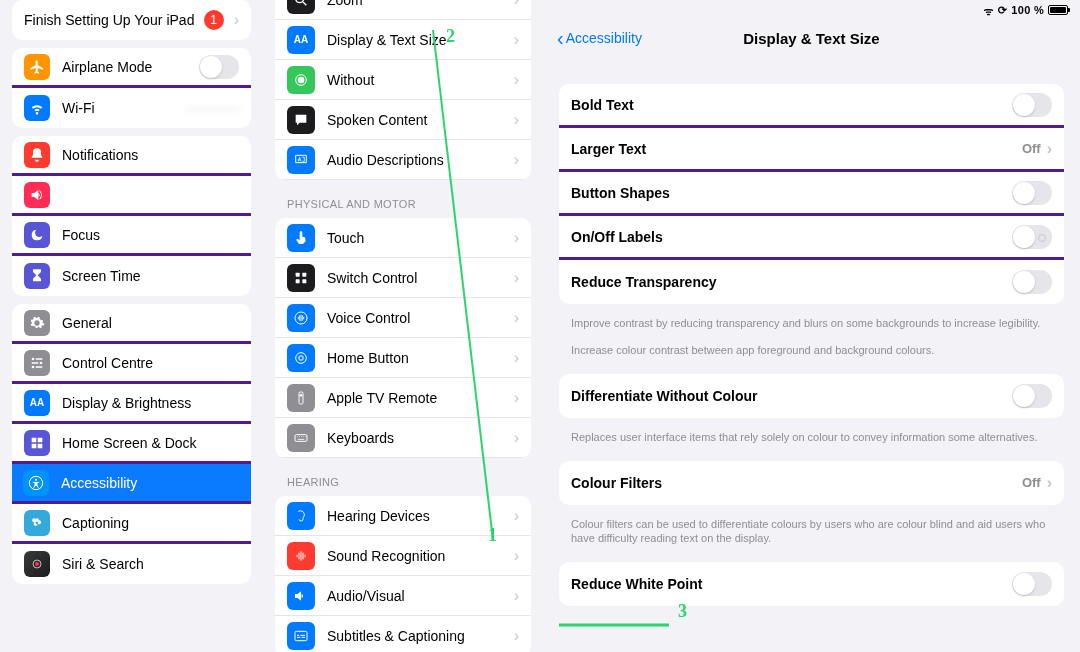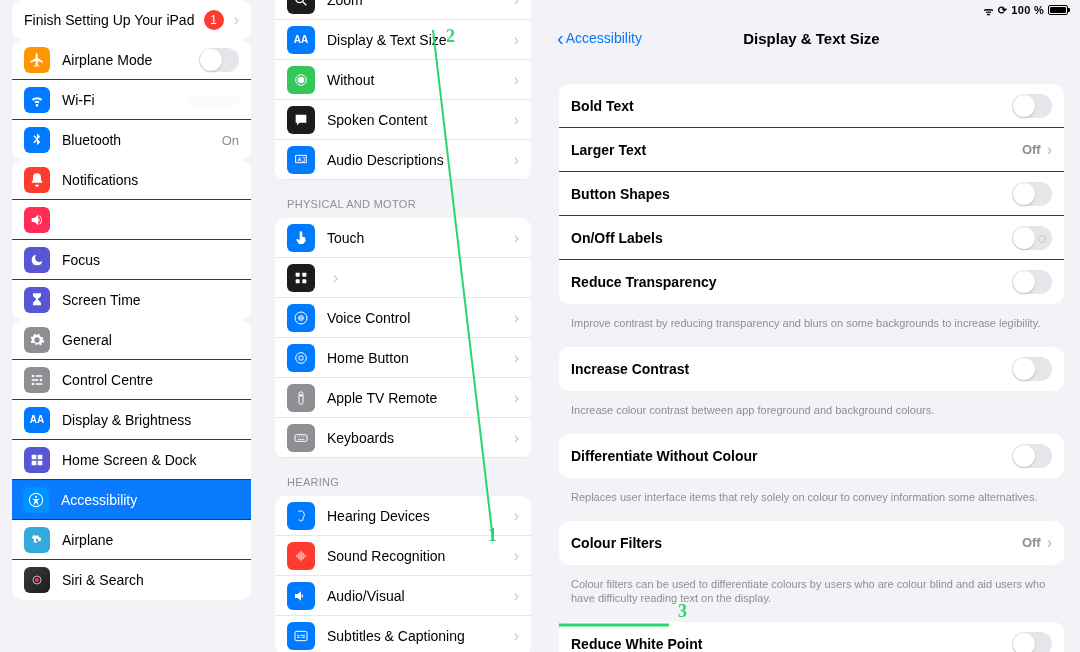--- a/index.html
+++ b/index.html
@@ -2,22 +2,22 @@
 <html><head>
 <meta charset="utf-8">
 <style>
 * { margin:0; padding:0; box-sizing:border-box; font-family:-apple-system,BlinkMacSystemFont,"Helvetica Neue",Arial,sans-serif; }
 body { width:1080px; height:652px; overflow:hidden; display:flex; background:#f2f2f7; }
 .pane { height:652px; overflow:hidden; }
 .left { width:263px; background:#f2f2f7; padding:0; }
 .mid  { width:280px; background:#f2f2f7; padding:0; }
 .right{ flex:1; background:#f2f2f7; padding:0; position:relative; }
 
-.card { background:#fff; border-radius:10px; margin:0 12px; overflow:hidden; }
-.row { display:flex; align-items:center; height:40px; padding:0 12px; font-size:14px; border-bottom:1px solid #4c1d95; }
+.card { background:#fff; border-radius:10px; margin:8px 12px; overflow:hidden; }
+.row { display:flex; align-items:center; height:40px; padding:0 12px; font-size:14px; border-bottom:3px solid #4c1d95; }
 .row:last-child { border-bottom:none; }
 .row .icon { width:26px; height:26px; border-radius:6px; margin-right:12px; display:flex; align-items:center; justify-content:center; font-size:13px; color:#fff; flex-shrink:0; }
 .row .label { flex:1; color:#000; }
 .row .value { color:#8e8e93; font-size:13px; }
 .row .chevron { color:#c7c7cc; margin-left:6px; font-size:16px; }
 .row .badge { background:#ff3b30; color:#fff; border-radius:50%; width:20px; height:20px; display:flex; align-items:center; justify-content:center; font-size:12px; margin-right:4px;}
 .row.selected { background:#0a7aff; margin:0 -1px; }
 .row.selected .label { color:#fff; }
 .row.selected .icon { filter:brightness(1.2); }
 .toggle { width:40px; height:24px; border-radius:12px; background:#e5e5ea; position:relative; }
@@ -69,29 +69,20 @@
     </div>
     <div class="row">
       <span class="icon ico" style="background:#007aff">
           <svg viewBox="0 0 24 24">
             <path d="M12 18a2 2 0 1 1 0 4 2 2 0 0 1 0-4zM4 11a12 12 0 0 1 16 0l-2 2a9 9 0 0 0-12 0zM8 15a6 6 0 0 1 8 0l-2 2a3 3 0 0 0-4 0z"></path>
           </svg>
         </span>
       <span class="label">Wi-Fi</span>
       <span class="value" style="filter:blur(3px);opacity:.5">————</span>
     </div>
-    <div class="row">
-      <span class="icon ico" style="background:#007aff">
-          <svg viewBox="0 0 24 24">
-            <path d="M12 2l5 5-4 4 4 4-5 5v-7l-4 4-1.5-1.5L11 11 6.5 6.5 8 5l4 4V2z"></path>
-          </svg>
-        </span>
-      <span class="label">Bluetooth</span>
-      <span class="value">On</span>
-    </div>
   </div>
   <div class="card">
     <div class="row">
         <span class="icon ico" style="background:#ff3b30">
           <svg viewBox="0 0 24 24">
             <path d="M12 2a6 6 0 0 0-6 6v4l-2 3v1h16v-1l-2-3V8a6 6 0 0 0-6-6zm0 20a3 3 0 0 0 3-3H9a3 3 0 0 0 3 3z"></path>
           </svg>
         </span>
         <span class="label">Notifications</span>
       </div>
@@ -157,21 +148,21 @@
           </svg>
         </span>
         <span class="label">Accessibility</span>
       </div>
     <div class="row">
         <span class="icon ico" style="background:#34aadc">
           <svg viewBox="0 0 24 24">
             <path d="M12 5a3 3 0 0 1 3 3 3 3 0 1 1-2 5 3 3 0 1 1-5-2 3 3 0 1 1 2-5 3 3 0 0 1 2-1zm0 5a2 2 0 1 0 0 4 2 2 0 0 0 0-4z"></path>
           </svg>
         </span>
-        <span class="label">Airplane</span>
+        <span class="label">Captioning</span>
       </div>
     <div class="row">
         <span class="icon" style="background:linear-gradient(135deg,#3a3a3c,#1c1c1e)">
           <svg viewBox="0 0 24 24" width="16" height="16">
             <circle cx="12" cy="12" r="6" fill="none" stroke="#fff" stroke-width="1"></circle>
             <circle cx="12" cy="12" r="3" fill="#ff2d55"></circle>
           </svg>
         </span>
         <span class="label">Siri &amp; Search</span>
       </div>
@@ -238,20 +229,21 @@
       </div>
     <div class="row">
         <span class="icon ico" style="background:#1c1c1e">
           <svg viewBox="0 0 24 24">
             <rect x="4" y="4" width="6" height="6" rx="1"></rect>
             <rect x="14" y="4" width="6" height="6" rx="1"></rect>
             <rect x="4" y="14" width="6" height="6" rx="1"></rect>
             <rect x="14" y="14" width="6" height="6" rx="1"></rect>
           </svg>
         </span>
+        <span class="label">Switch Control</span>
         <span class="chevron">›</span>
       </div>
     <div class="row">
         <span class="icon ico" style="background:#007aff">
           <svg viewBox="0 0 24 24">
             <circle cx="12" cy="12" r="9" fill="none" stroke="#fff" stroke-width="1.5"></circle>
             <path d="M8 10v4M10 8v8M12 7v10M14 8v8M16 10v4" stroke="#fff" stroke-width="1.3"></path>
           </svg>
         </span>
         <span class="label">Voice Control</span>
@@ -382,28 +374,20 @@
       </div>
     <div class="row">
         <span class="label">Reduce Transparency</span>
         <span class="toggle">
           <span class="knob"></span>
         </span>
       </div>
   </div>
   <div class="footnote">Improve contrast by reducing transparency and blurs on some backgrounds to increase legibility.</div>
 
-  <div class="card">
-    <div class="row">
-        <span class="label">Increase Contrast</span>
-        <span class="toggle">
-          <span class="knob"></span>
-        </span>
-      </div>
-  </div>
   <div class="footnote">Increase colour contrast between app foreground and background colours.</div>
 
   <div class="card">
     <div class="row">
         <span class="label">Differentiate Without Colour</span>
         <span class="toggle">
           <span class="knob"></span>
         </span>
       </div>
   </div>

